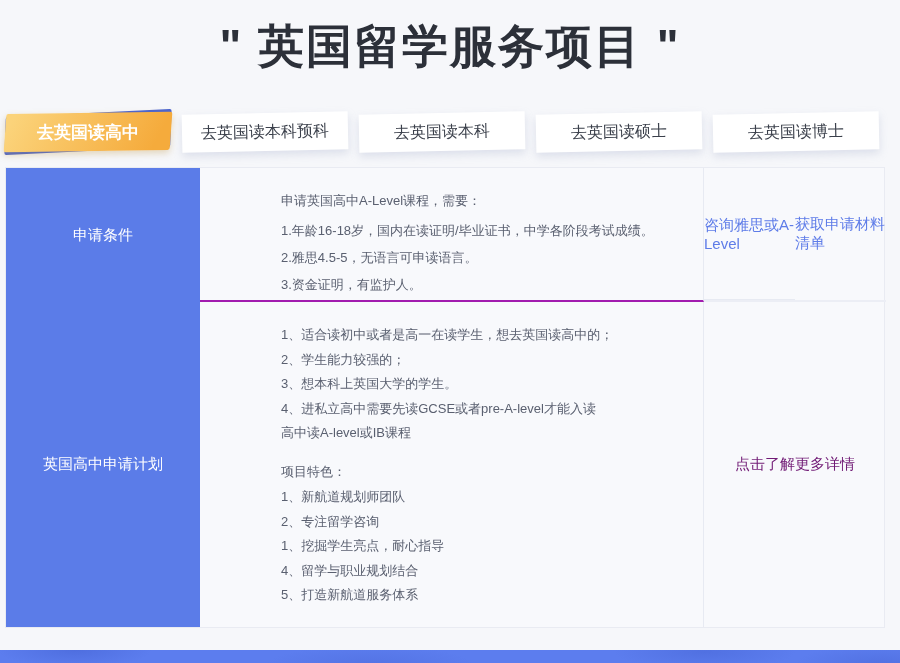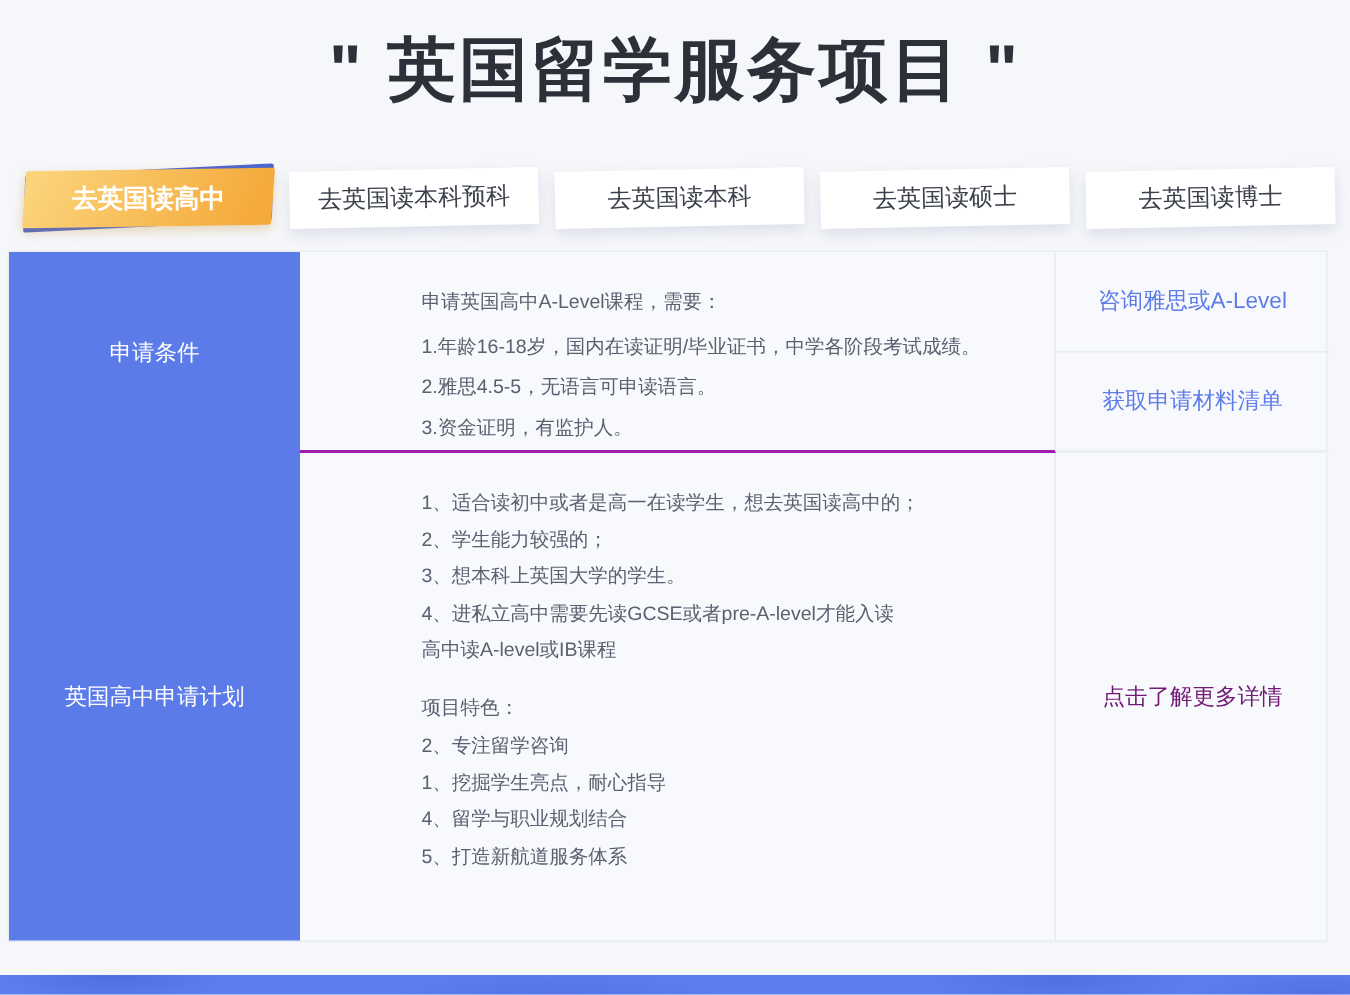--- a/index.html
+++ b/index.html
@@ -18,21 +18,21 @@
     text-align: center;
     font-size: 46px;
     font-weight: 900;
     letter-spacing: 2px;
     color: #2c3039;
   }
 
   
   .tabs {
     position: absolute;
-    top: 113px; left: 16px; width: 874px;
+    top: 113px; left: 5px; width: 874px;
     display: flex;
     justify-content: space-between;
   }
   .tab {
     position: relative;
     width: 166px; height: 38px;
     display: flex; align-items: center; justify-content: center;
     font-size: 16px;
     color: #3b404b;
     background: #ffffff;
@@ -93,21 +93,20 @@
   .cell-body1 { border-bottom: 2px solid #a21caf; }
   .cell-body p { line-height: 23px; margin-bottom: 4px; }
   .cell-body1 p:first-child { margin-bottom: 7px; }
   .cell-body2 p { line-height: 24.5px; margin-bottom: 0; }
   .block-title { }
   .block-gap { margin-top: 14px !important; }
   .cell-body2 .block-title { margin-bottom: 1px; }
 
   .cell-links {
     display: flex;
-    flex-direction: column;
     border-bottom: 2px solid #eceef5;
   }
   .link-cell {
     flex: 1;
     display: flex; align-items: center; justify-content: center;
     color: #5e7ce8;
     font-size: 15px;
     cursor: pointer;
   }
   .link-cell-top { border-bottom: 1px solid #e7eaf2; }
@@ -171,20 +170,21 @@
   </div>
 
   <div class="cell cell-head">英国高中申请计划</div>
   <div class="cell cell-body cell-body2">
     <p>1、适合读初中或者是高一在读学生，想去英国读高中的；</p>
     <p>2、学生能力较强的；</p>
     <p>3、想本科上英国大学的学生。</p>
     <p>4、进私立高中需要先读GCSE或者pre-A-level才能入读</p>
     <p>高中读A-level或IB课程</p>
     <p class="block-title block-gap">项目特色：</p>
+    <p>1、新航道规划师团队</p>
     <p>2、专注留学咨询</p>
     <p>1、挖掘学生亮点，耐心指导</p>
     <p>4、留学与职业规划结合</p>
     <p>5、打造新航道服务体系</p>
   </div>
   <div class="cell cell-link-single">点击了解更多详情</div>
 </div>
 
 <div class="bottom-bar"></div>
 

